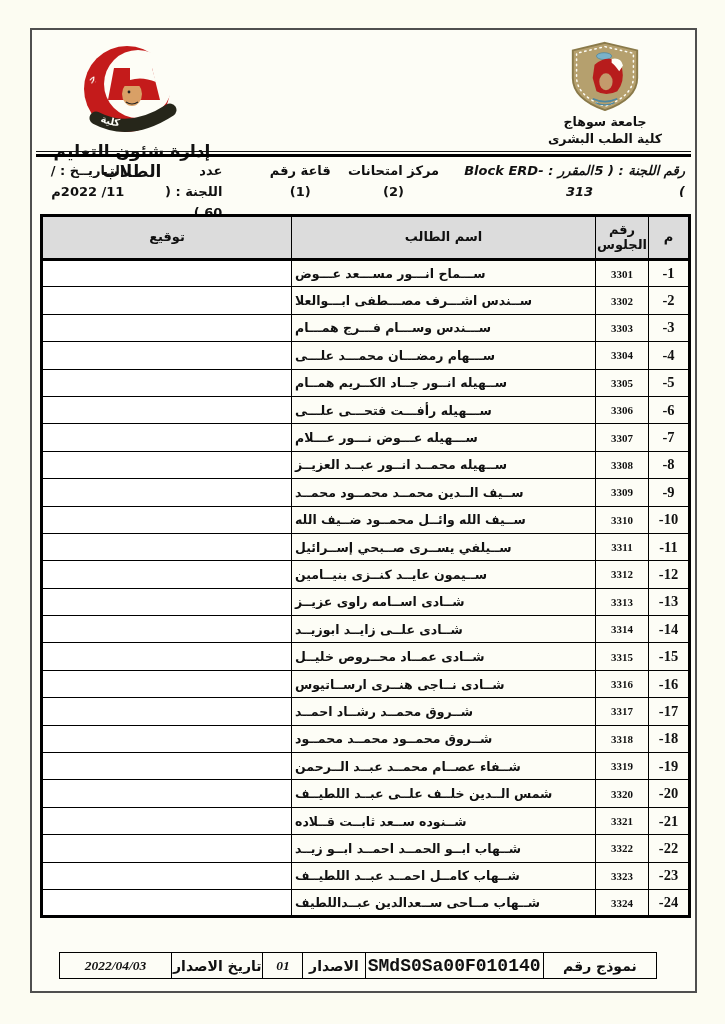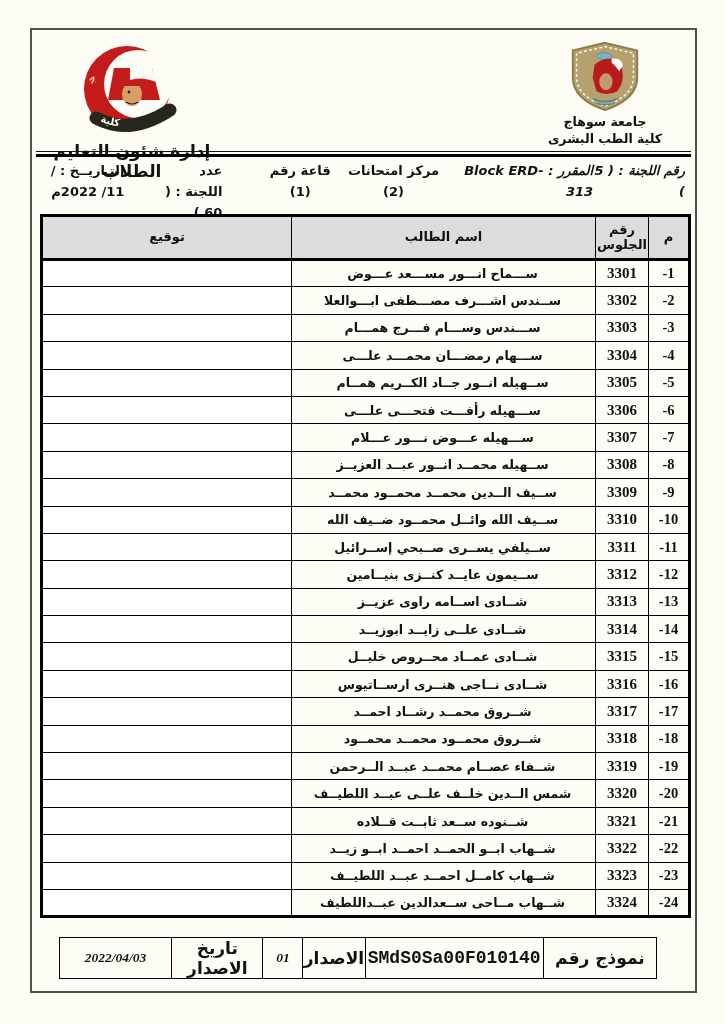--- a/index.html
+++ b/index.html
@@ -46,28 +46,28 @@
     height:44px; text-align:center; vertical-align:middle;
     border-bottom:3px solid #000; line-height:1.15;
   }
   .tbl { border:3px solid #000; }
   .tbl tbody td { height:27.4px; font-weight:bold; }
   .col-idx   { width:41px; }
   .col-seat  { width:53px; }
   .col-name  { width:304px; }
   .col-sig   { width:250px; }
   td.idx  { text-align:center; direction:ltr; font-family:"Liberation Serif", serif; font-size:14.5px; }
-  td.seat { text-align:center; direction:ltr; font-family:"Liberation Serif", serif; font-size:15px; }
-  td.name { text-align:center; padding-right:5px; padding-left:3px; font-size:12.5px; }
+  td.seat { text-align:center; direction:ltr; font-family:"Liberation Serif", serif; font-size:11px; }
+  td.name { text-align:left; padding-right:5px; padding-left:3px; font-size:12.5px; }
   td.sig  { background:#fff; }
   .num { font-family:"Liberation Serif", serif; }
   
   .ftr { position:absolute; bottom:12px; left:27px; width:598px;
     border-collapse:collapse; table-layout:fixed; direction:rtl; }
-  .ftr td { border:1px solid #000; height:26px; font-size:17px; font-weight:bold;
+  .ftr td { border:1px solid #000; height:26px; font-size:14px; font-weight:bold;
     text-align:center; vertical-align:middle; background:#fdfdf6; }
   .ftr td.code { font-family:Liberation Mono, monospace; direction:ltr; font-size:18px; }
   .ftr td.num  { font-family:"Liberation Serif", serif; direction:ltr; font-size:13.5px;font-style:italic; }
   .f-label { width:113px; } .f-code { width:178px; } .f-iss { width:62px; }
   .f-issno { width:40px; } .f-datelbl { width:91px; } .f-date { width:112px; }
   svg { display:block; margin:0 auto; }
 </style>
 </head>
 <body>
 

